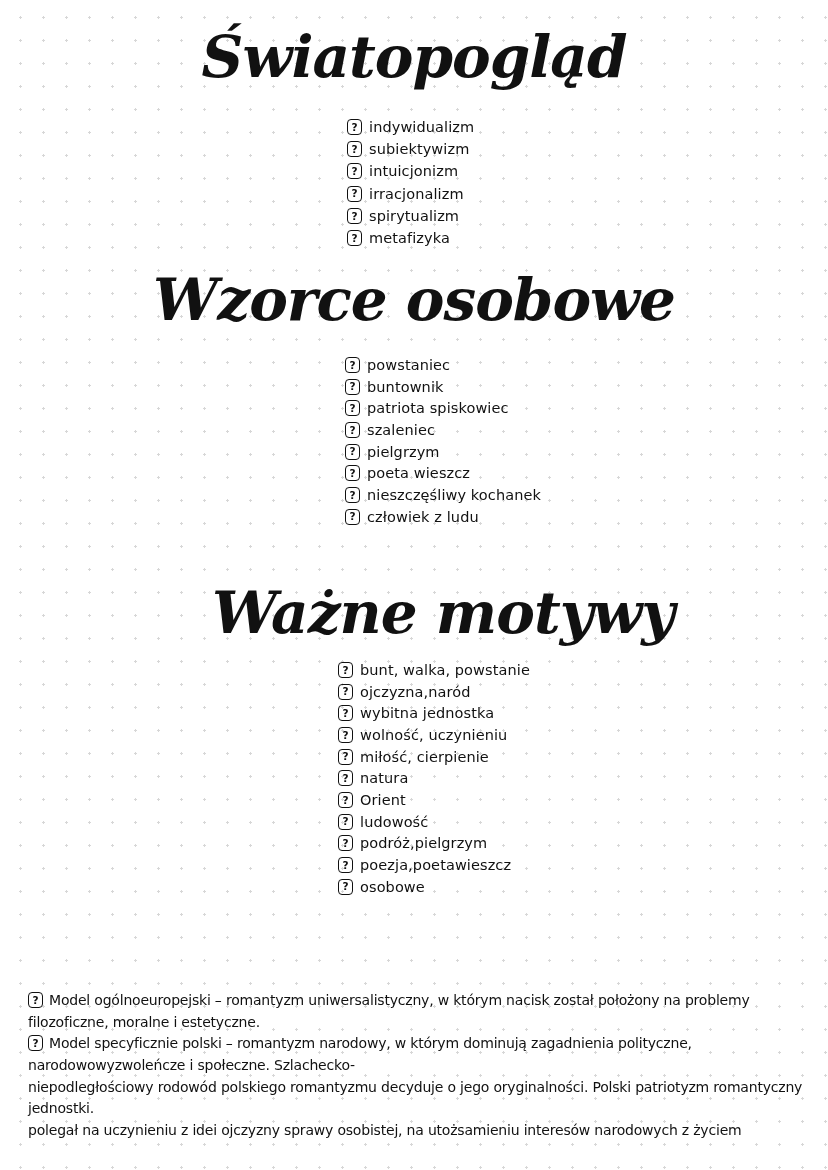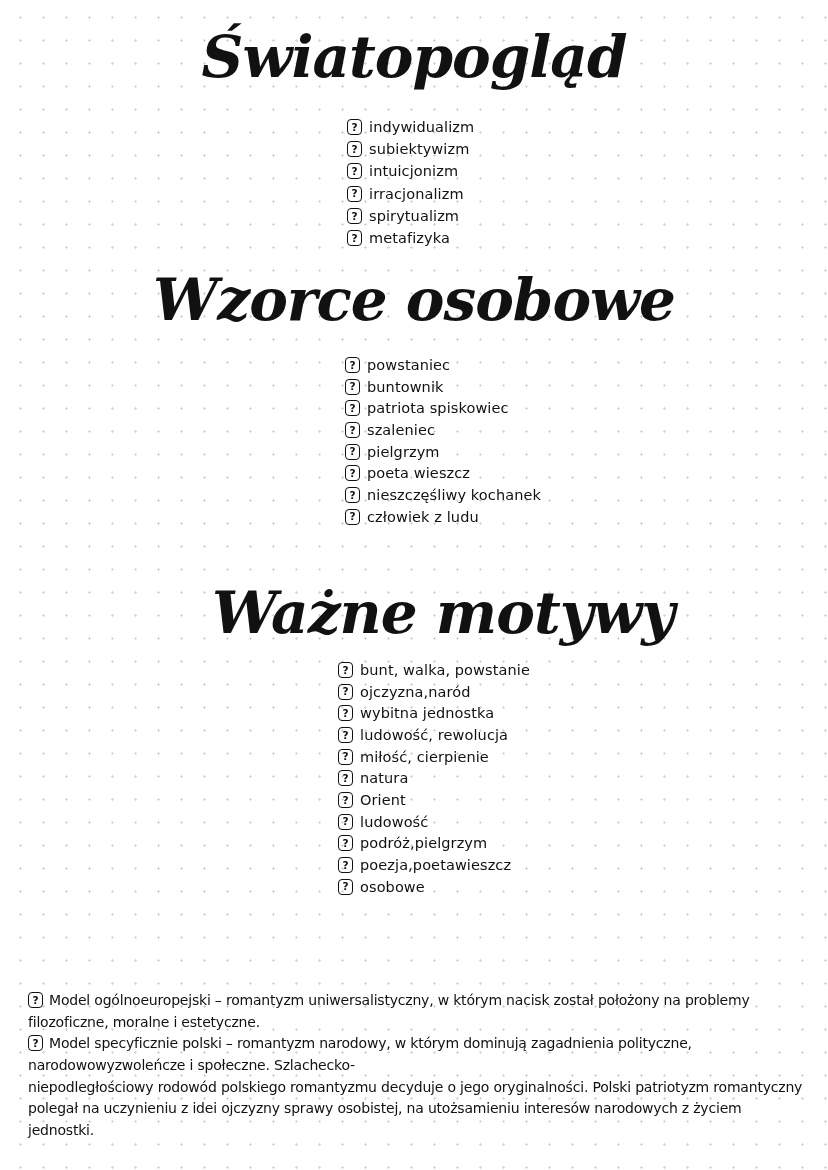--- a/index.html
+++ b/index.html
@@ -186,21 +186,21 @@
     <li class="tick-item">
       <span class="tofu">?</span>
       <span class="item-label">ojczyzna,naród</span>
     </li>
     <li class="tick-item">
       <span class="tofu">?</span>
       <span class="item-label">wybitna jednostka</span>
     </li>
     <li class="tick-item">
       <span class="tofu">?</span>
-      <span class="item-label">ludowość, rewolucja</span>
+      <span class="item-label">wolność, uczynieniu</span>
     </li>
     <li class="tick-item">
       <span class="tofu">?</span>
       <span class="item-label">miłość, cierpienie</span>
     </li>
     <li class="tick-item">
       <span class="tofu">?</span>
       <span class="item-label">natura</span>
     </li>
     <li class="tick-item">
@@ -238,20 +238,20 @@
       <span class="tofu">?</span>
       <span class="para-text">Model specyficznie polski – romantyzm narodowy, w którym dominują zagadnienia polityczne,</span>
     </div>
     <div class="para-line">
       <span class="para-text">narodowowyzwoleńcze i społeczne. Szlachecko-</span>
     </div>
     <div class="para-line">
       <span class="para-text">niepodległościowy rodowód polskiego romantyzmu decyduje o jego oryginalności. Polski patriotyzm romantyczny</span>
     </div>
     <div class="para-line">
+      <span class="para-text">jednostki.</span>
+    </div>
+    <div class="para-line">
       <span class="para-text">polegał na uczynieniu z idei ojczyzny sprawy osobistej, na utożsamieniu interesów narodowych z życiem</span>
     </div>
-    <div class="para-line">
-      <span class="para-text">jednostki.</span>
-    </div>
   </section>
 
 </main>
 
 </body></html>

